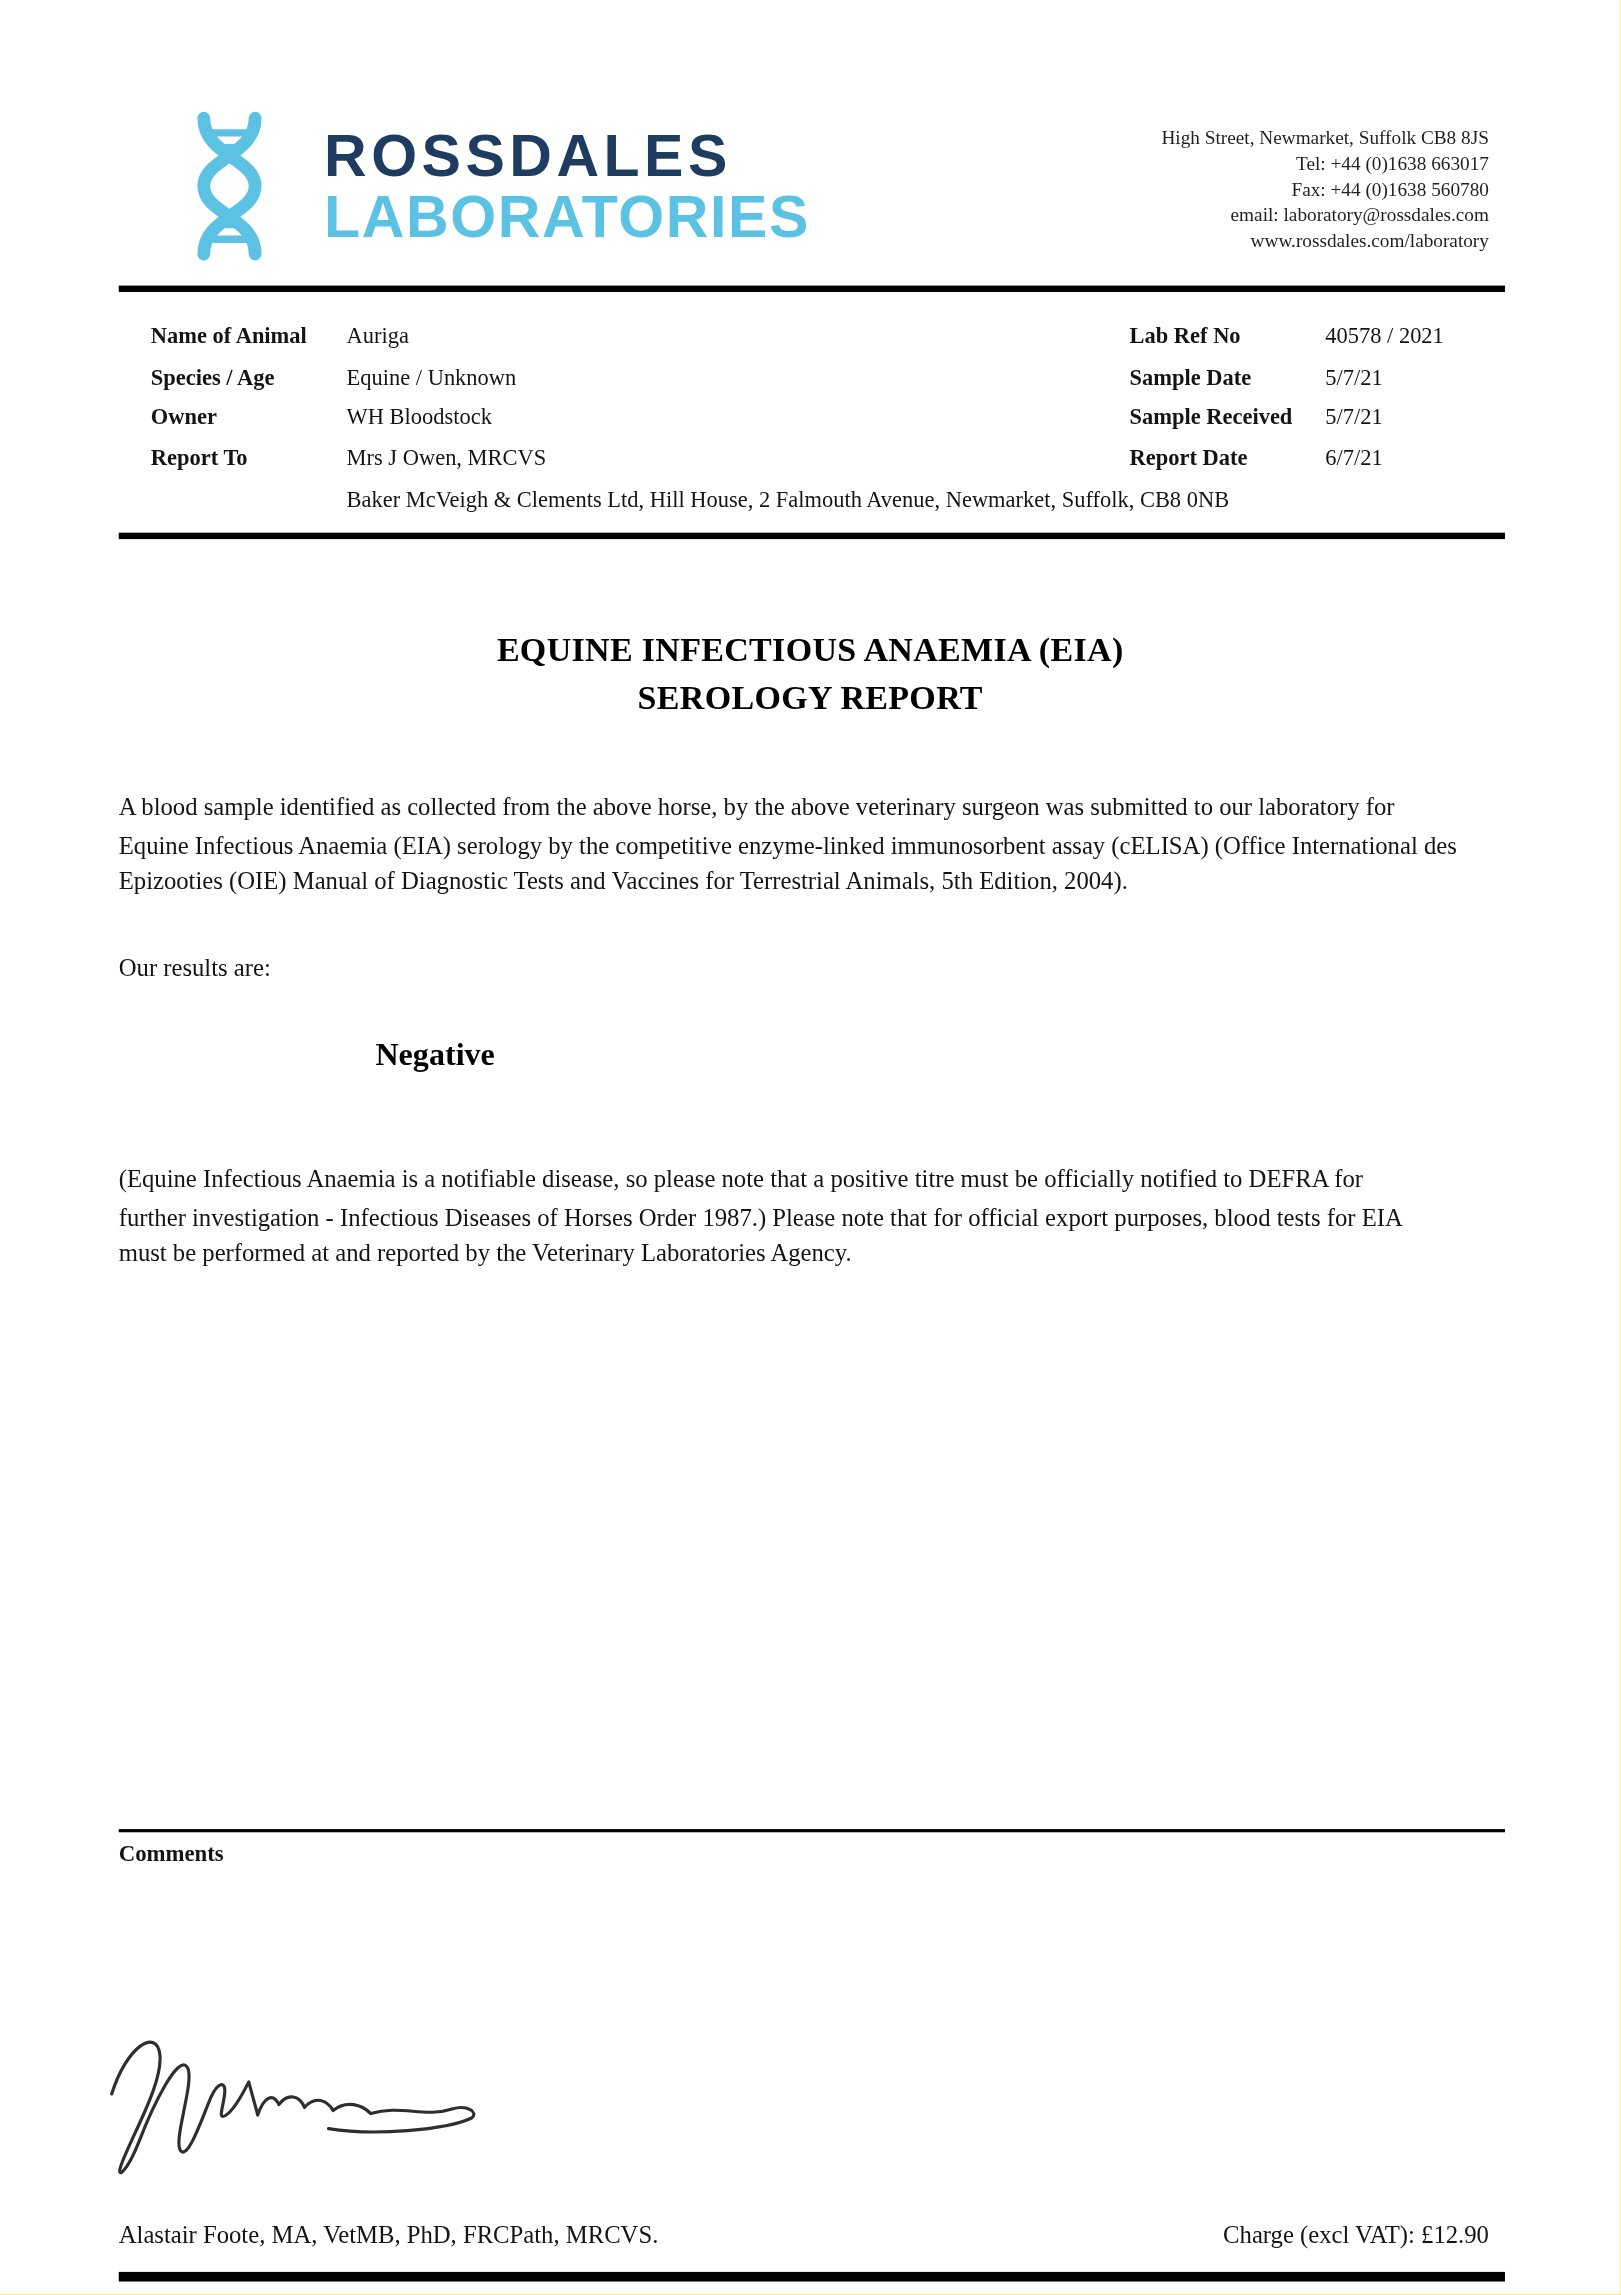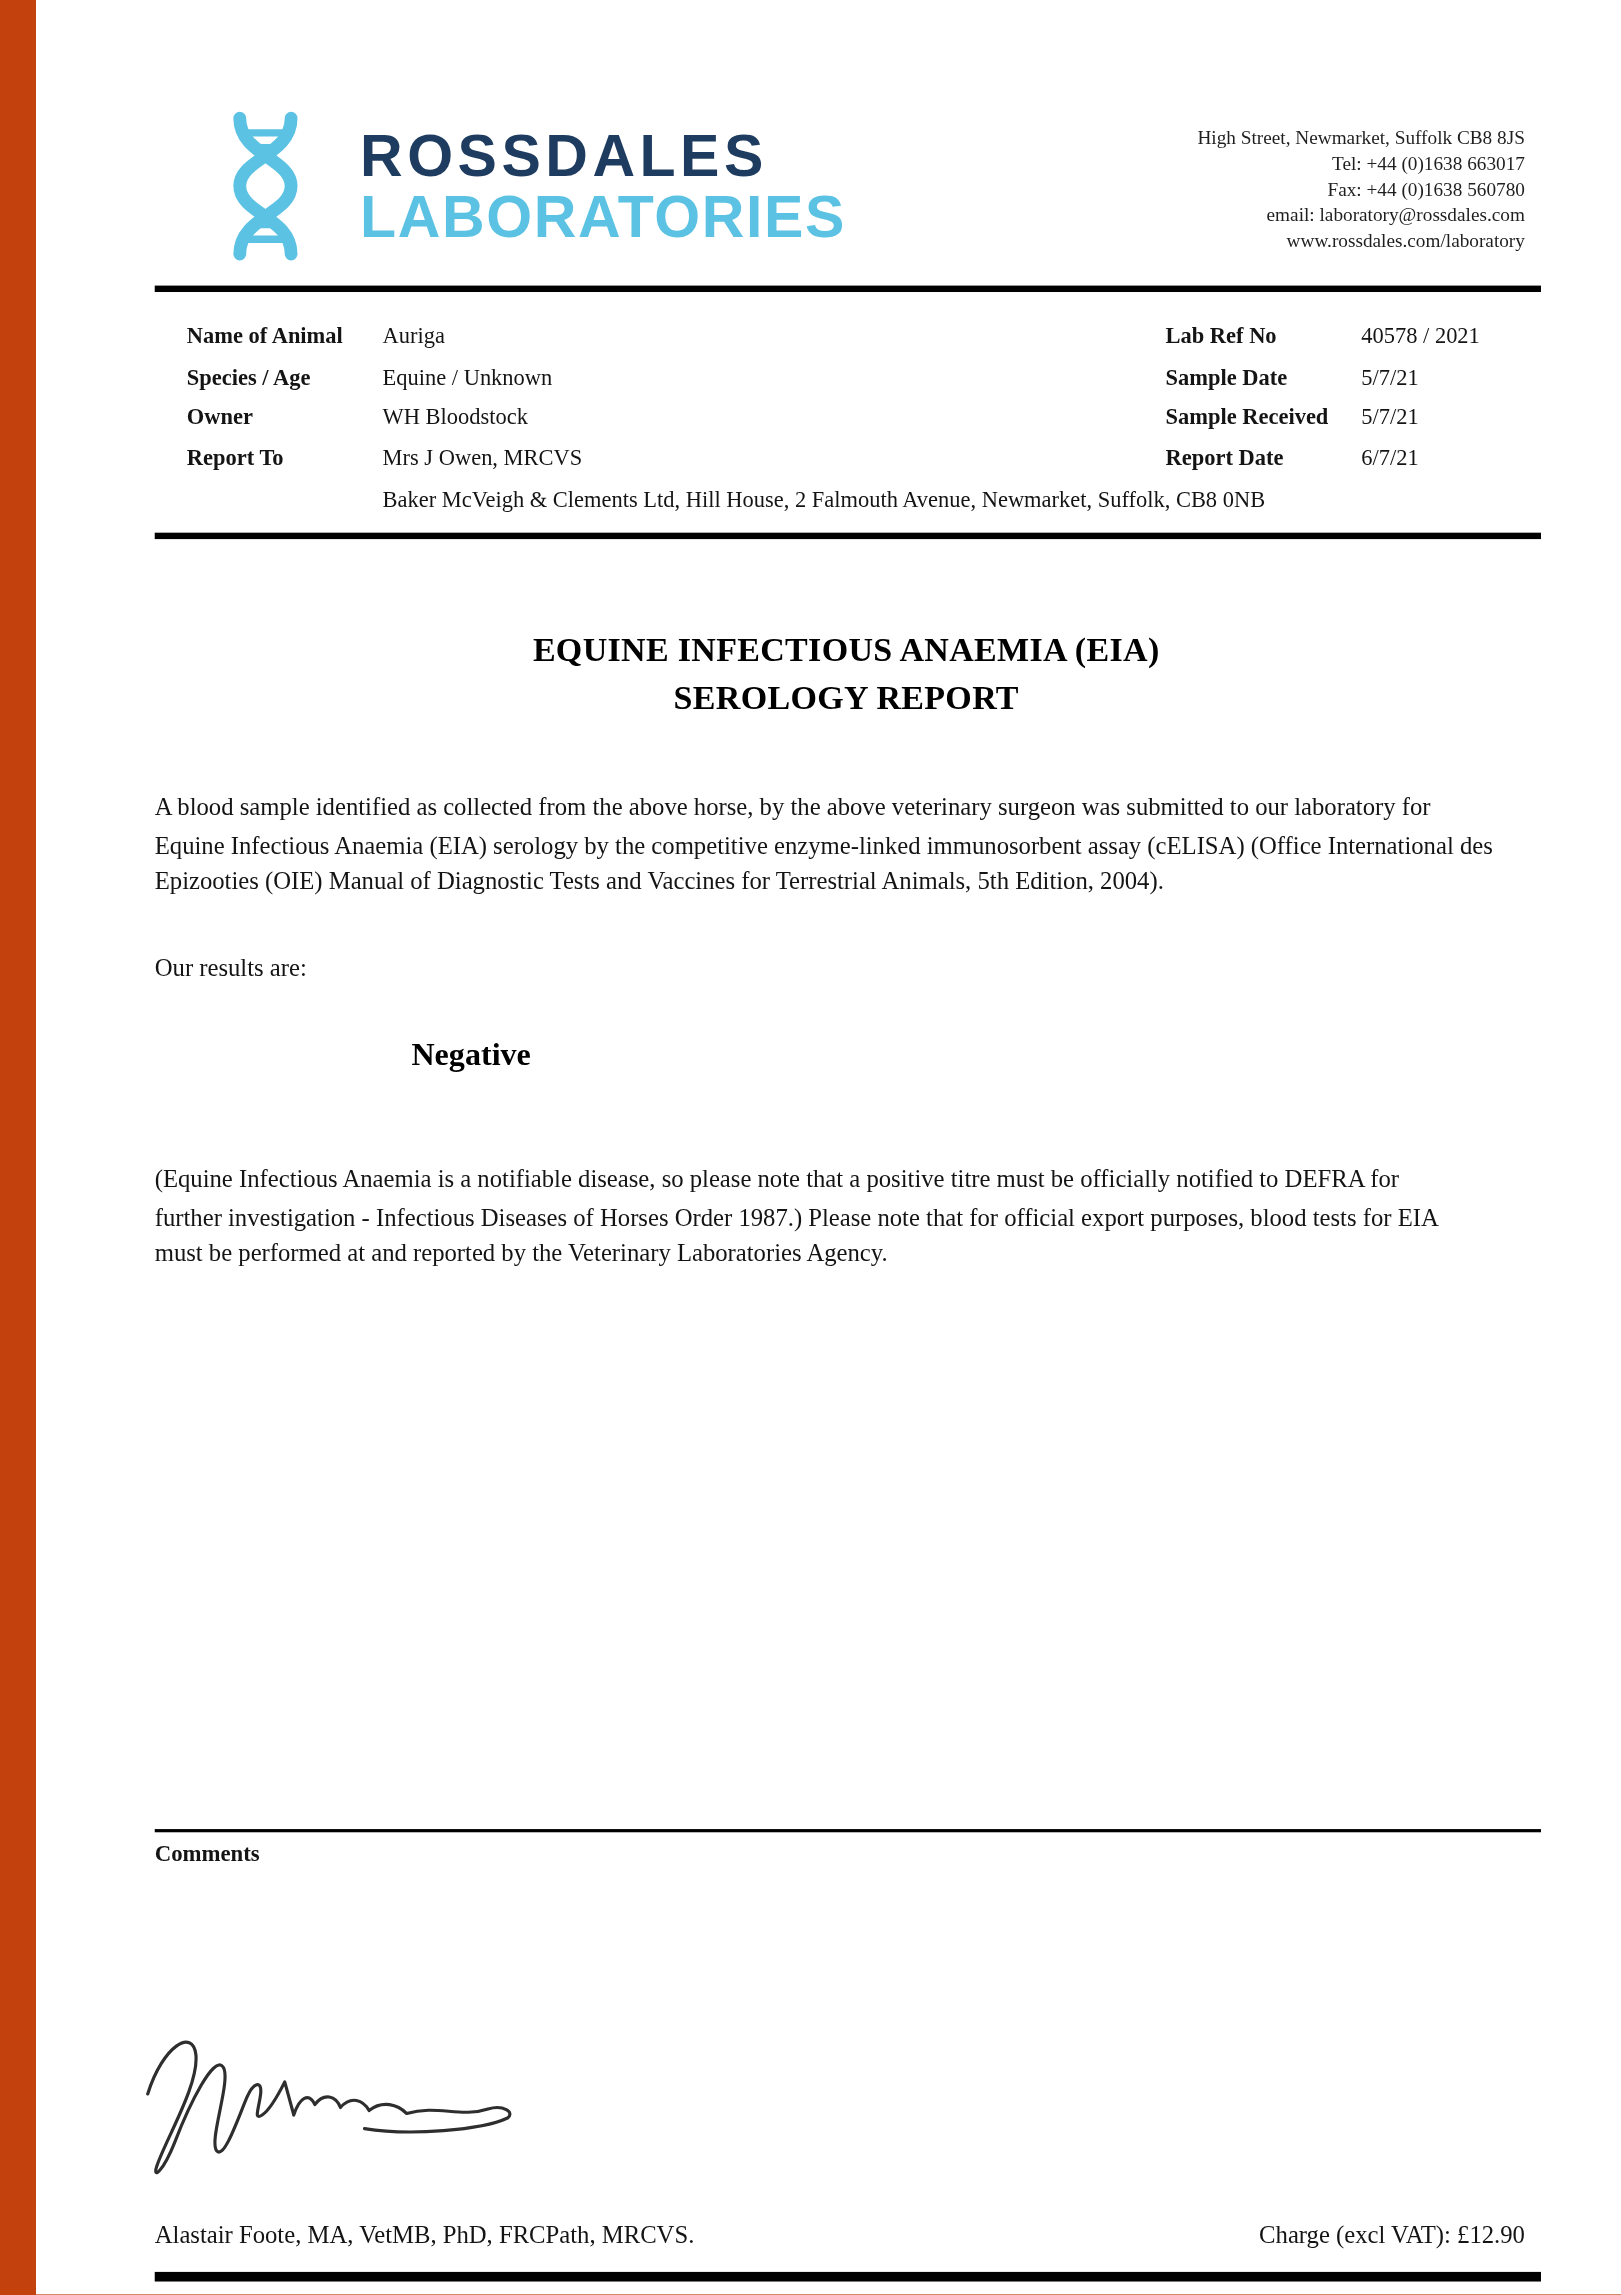--- a/index.html
+++ b/index.html
@@ -1,19 +1,19 @@
 <!DOCTYPE html>
 <html style="--brand-navy: #1e3c5f; --brand-blue: #5bc2e3;font-size:7.3px"><head>
 <meta charset="utf-8">
 <style>
   * { box-sizing: border-box; margin: 0; padding: 0; }
   html, body { background: #ffffff; }
   #viewport {
     width: 1622px; height: 2295px;
-    overflow: hidden; background: #c2410c; position: relative; padding-left: 36px;
+    overflow: hidden; background: #fde047; position: relative;
   }
   .page {
     position: relative;
     width: 505px; height: 715px;
     background: #ffffff;
     color: #141414;
     font-family: "Liberation Serif", serif;
     transform: scale(3.2089);
     transform-origin: 0 0;
   }

